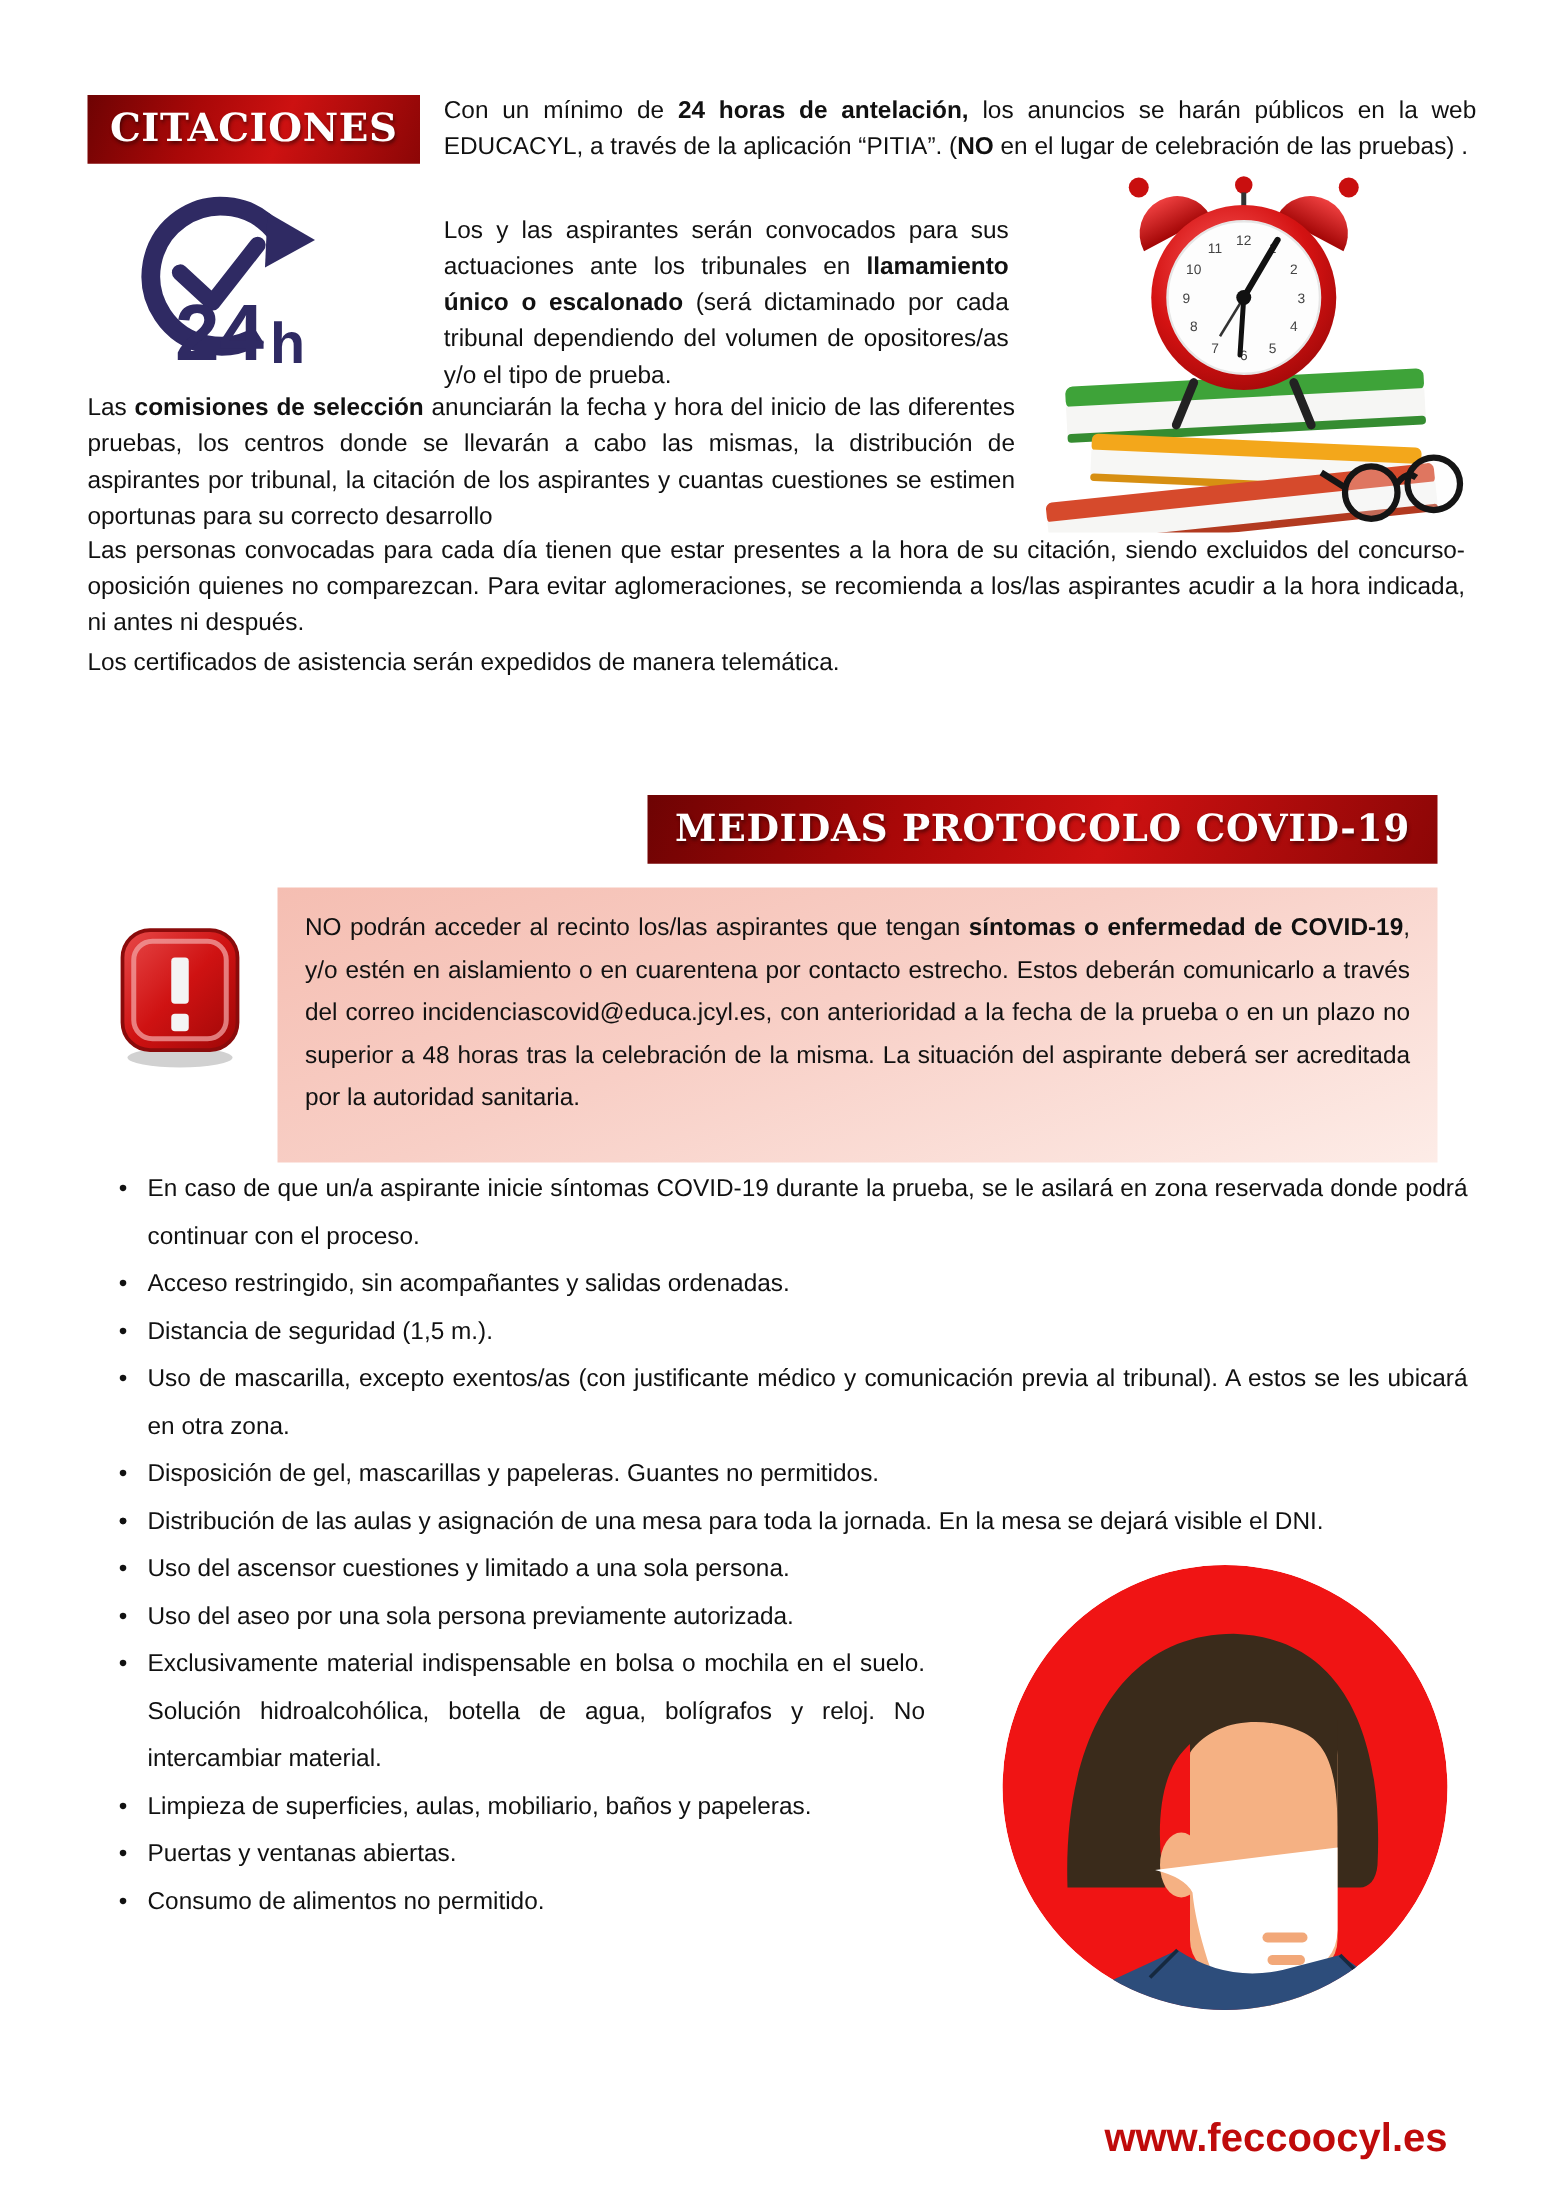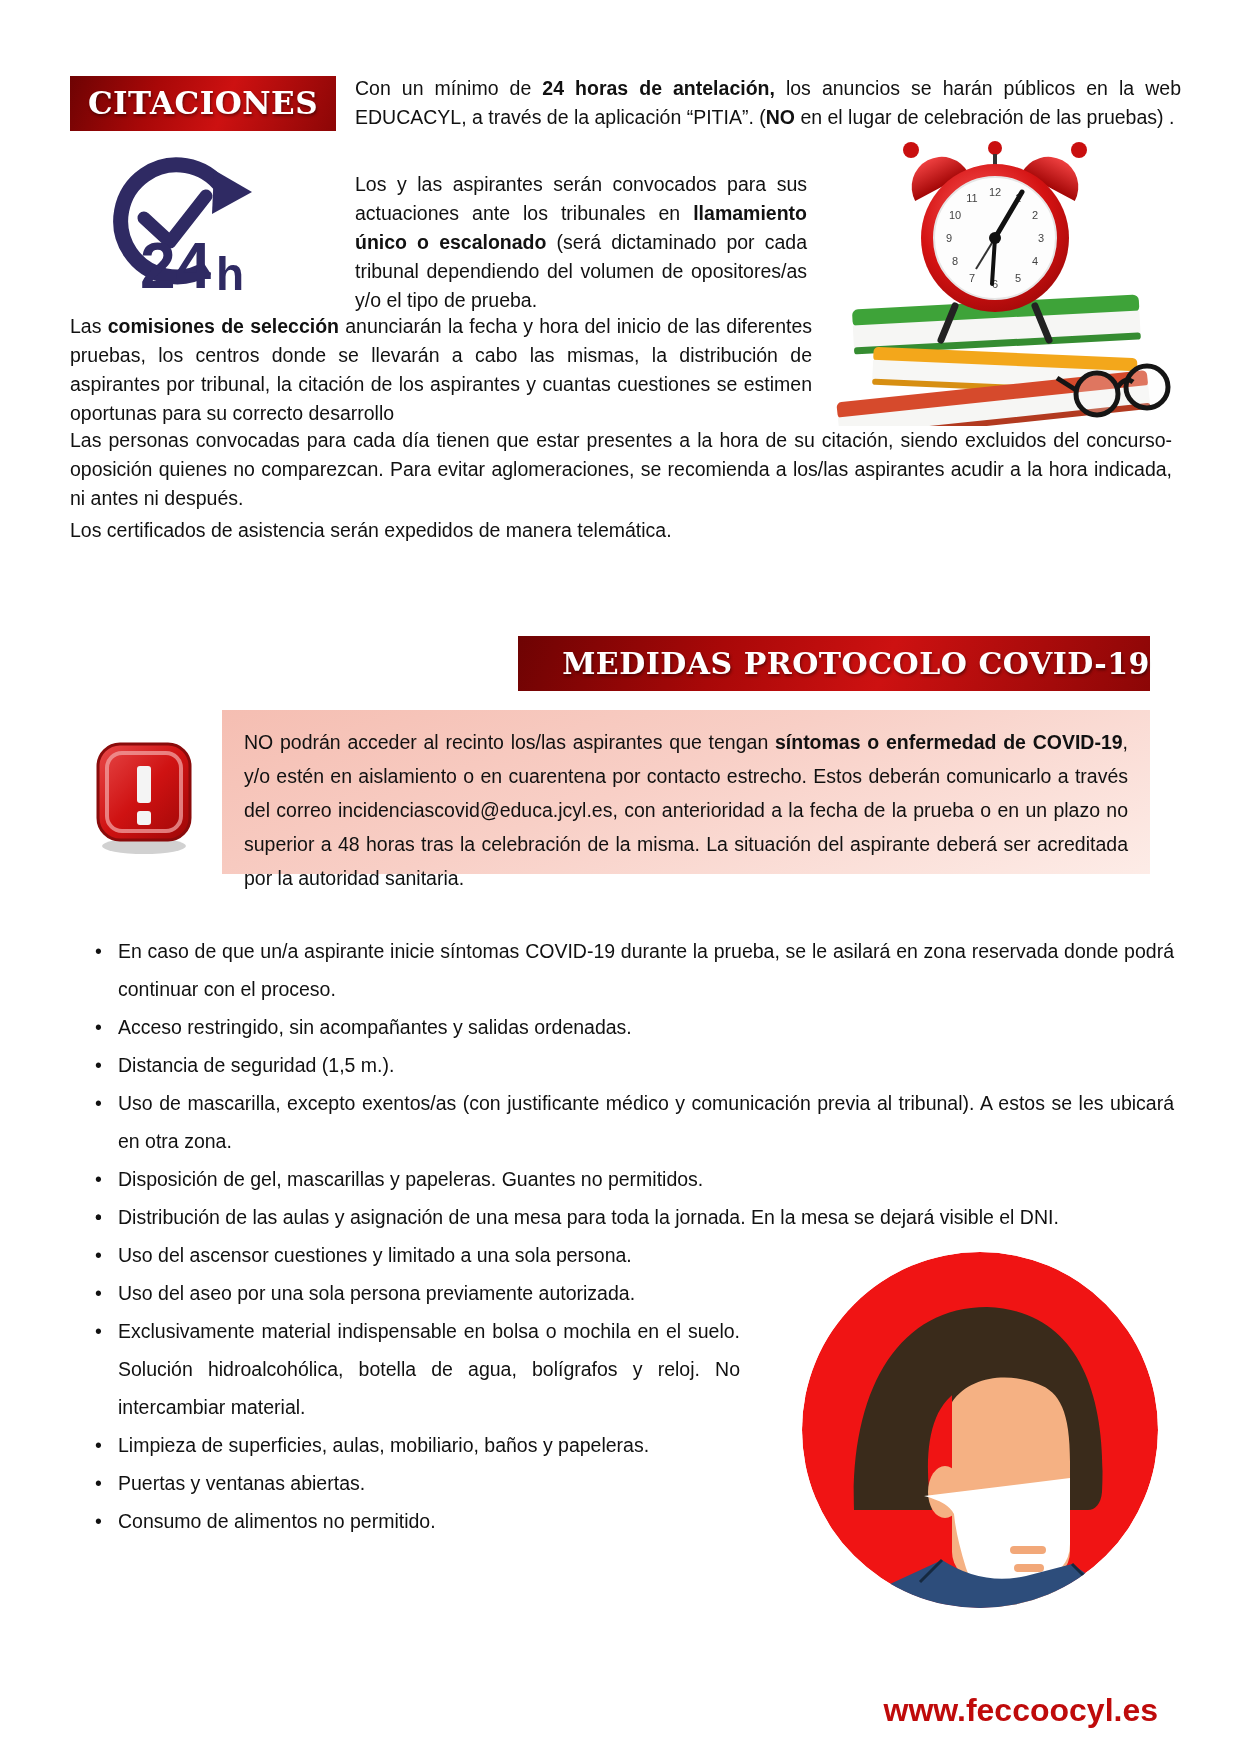--- a/index.html
+++ b/index.html
@@ -7,36 +7,36 @@
     position:relative; width:1240px; height:1754px; background:#ffffff;
     font-family:"Liberation Sans", sans-serif; color:#111; overflow:hidden;border-radius:17px;
   }
   .banner {
     position:absolute; color:#fff; font-family:"DejaVu Serif", serif; font-weight:700;
     text-align:center; letter-spacing:.5px;
     background:linear-gradient(112deg,#6e0303 0%,#a90808 32%,#cd1111 58%,#8c0606 100%);
     text-shadow:1px 2px 3px rgba(0,0,0,.45);
   }
   .banner-cit { left:70px; top:76px; width:266px; height:55px; line-height:55px; font-size:31px; }
-  .banner-cov { left:518px; top:636px; width:632px; height:55px; line-height:55px; font-size:30px;text-align:right; }
+  .banner-cov { left:518px; top:636px; width:632px; height:55px; line-height:55px; font-size:30px; }
 
   .body { position:absolute; margin:0; font-size:19.5px; line-height:29px; text-align:justify; }
   .p1 { left:355px; top:74px;  width:826px; }
   .p2 { left:355px; top:170px; width:452px; }
   .p3 { left:70px;  top:312px; width:742px; }
   .p4 { left:70px;  top:426px; width:1102px; }
   .p5 { left:70px;  top:516px; width:1102px; text-align:left; }
   b { font-weight:700; }
 
   .icon24    { position:absolute; left:112px; top:138px; width:152px; height:160px; }
   .clockillo { position:absolute; left:795px; top:126px; width:395px; height:300px; }
   .warn      { position:absolute; left:92px;  top:740px; width:104px; height:116px; }
 
   .alert {
-    position:absolute; left:222px; top:710px; width:928px; height:164px;
+    position:absolute; left:222px; top:710px; width:928px; height:220px;
     box-sizing:border-box; padding:15px 22px 0 22px;
     font-size:19.5px; line-height:34px; text-align:justify;
     background:linear-gradient(160deg,#f5beb2 0%,#f8cfc6 45%,#fdece7 100%);
   }
 
   .bullets { position:absolute; left:88px; top:932px; width:1086px; margin:0; padding:0; list-style:none; }
   .bullet-item { position:relative; padding-left:30px; box-sizing:border-box;
                  font-size:19.5px; line-height:38px; text-align:justify; }
   .bullet-item .dot { position:absolute; left:7px; top:0; }
   .bullet-item.narrow { width:652px; }

